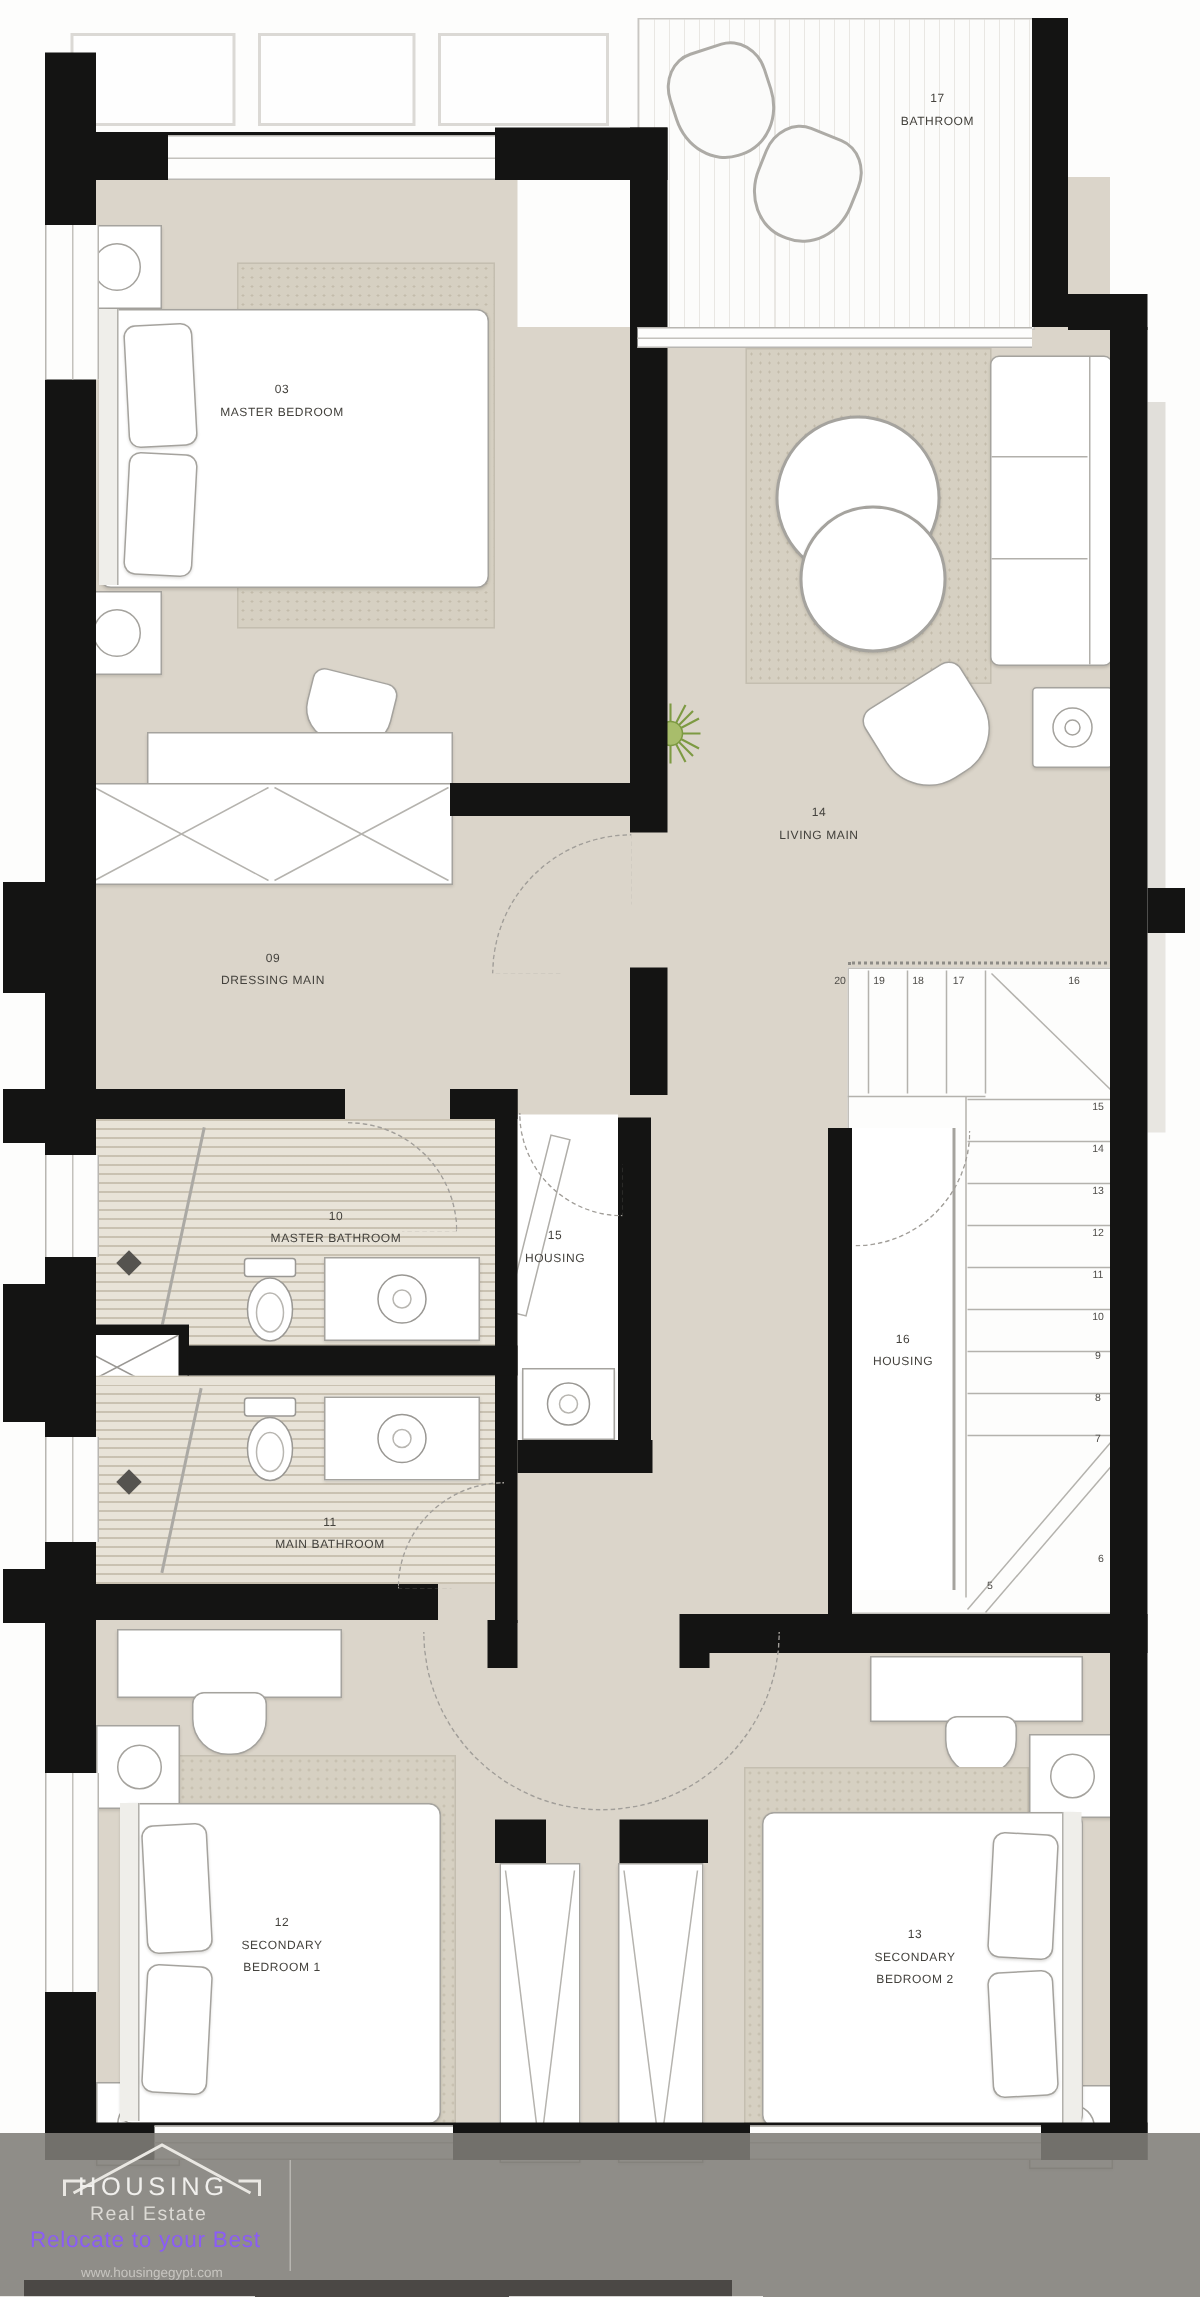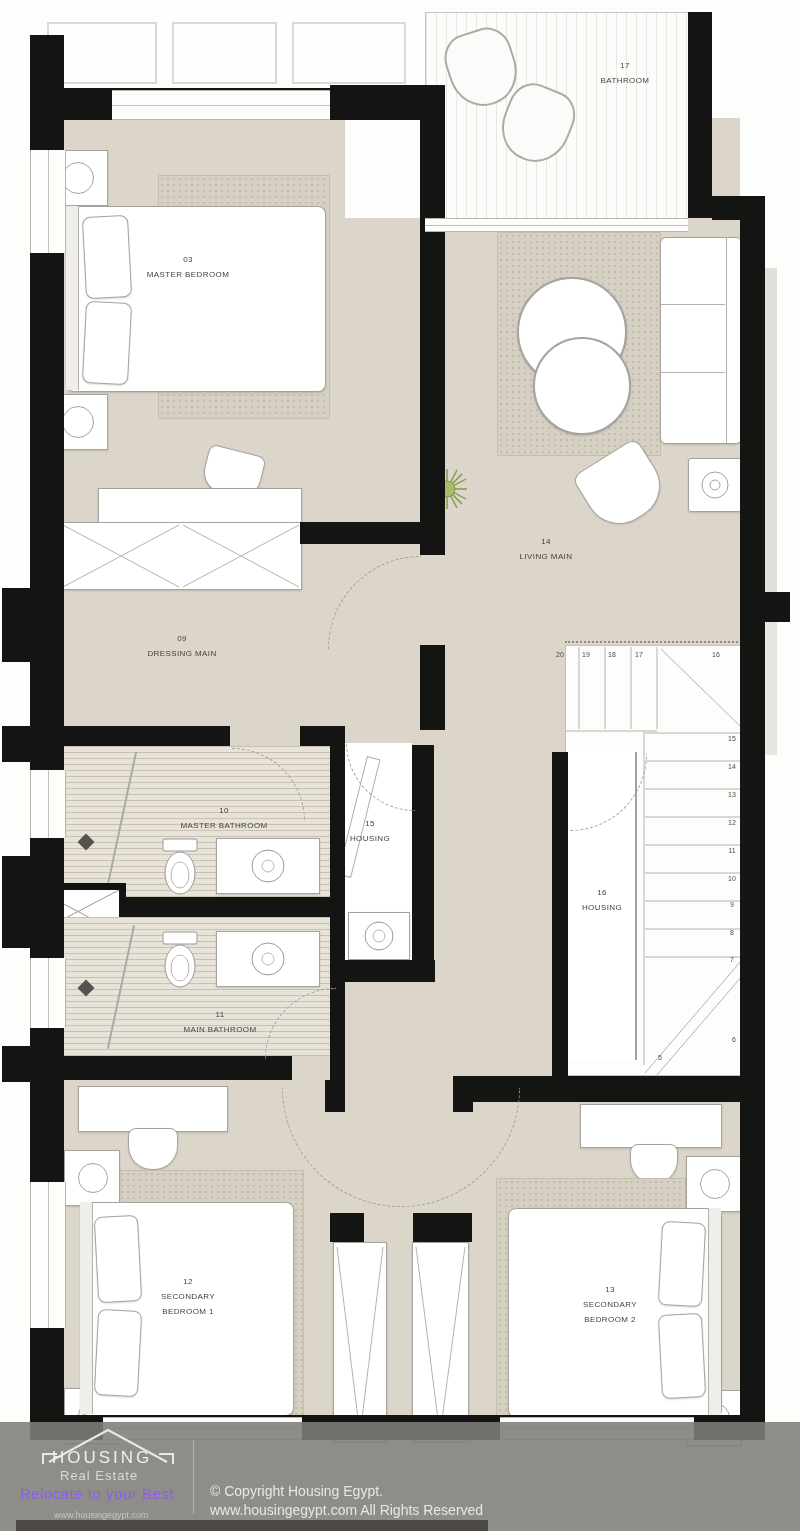--- a/index.html
+++ b/index.html
@@ -323,20 +323,16 @@
         <polyline points="10,44 10,34 24,34"></polyline>
         <polyline points="16,42 75,10 134,42"></polyline>
         <polyline points="126,34 140,34 140,44"></polyline>
       </g>
     </svg>
     <div class="ftext" style="left:52px;top:26px;font-size:17px;letter-spacing:3px;color:#f0efec">HOUSING</div>
     <div class="ftext" style="left:60px;top:46px;font-size:13px;letter-spacing:1px;color:#dcdad5">Real Estate</div>
     <div class="ftext" style="left:20px;top:63px;font-size:15px;letter-spacing:.5px;color:#8b5cf6">Relocate to your Best</div>
     <div class="ftext" style="left:54px;top:88px;font-size:9px;color:#c7c5c0">www.housingegypt.com</div>
     <div class="abs" style="left:193px;top:18px;width:1px;height:74px;background:#b7b5b0"></div>
-    <div class="ftext" style="left:210px;top:60px;font-size:14px;line-height:1.35;color:#e9e7e3">
-      <div>© Copyright Housing Egypt.</div>
-      <div>www.housingegypt.com All Rights Reserved</div>
-    </div>
   </div>
   <div class="abs" style="left:16px;top:1520px;width:472px;height:11px;background:#4b4845"></div>
 
 </div>
 
 </body></html>

